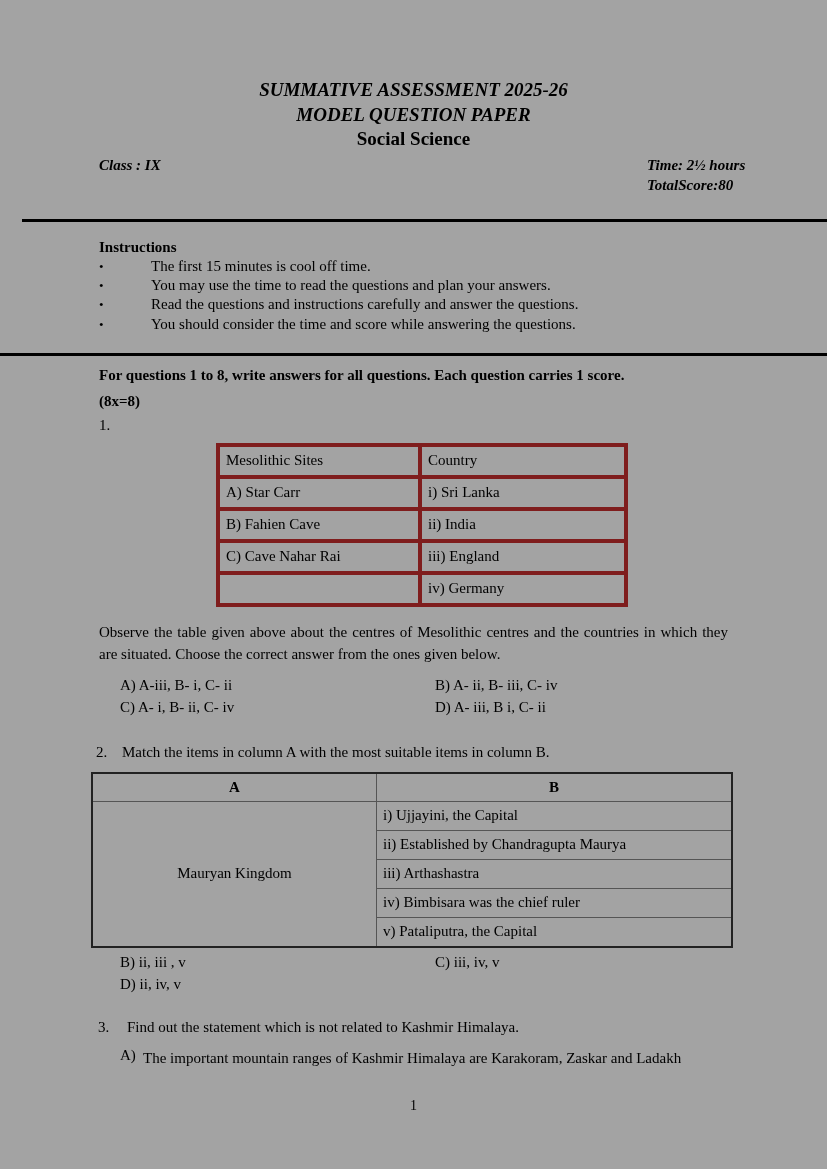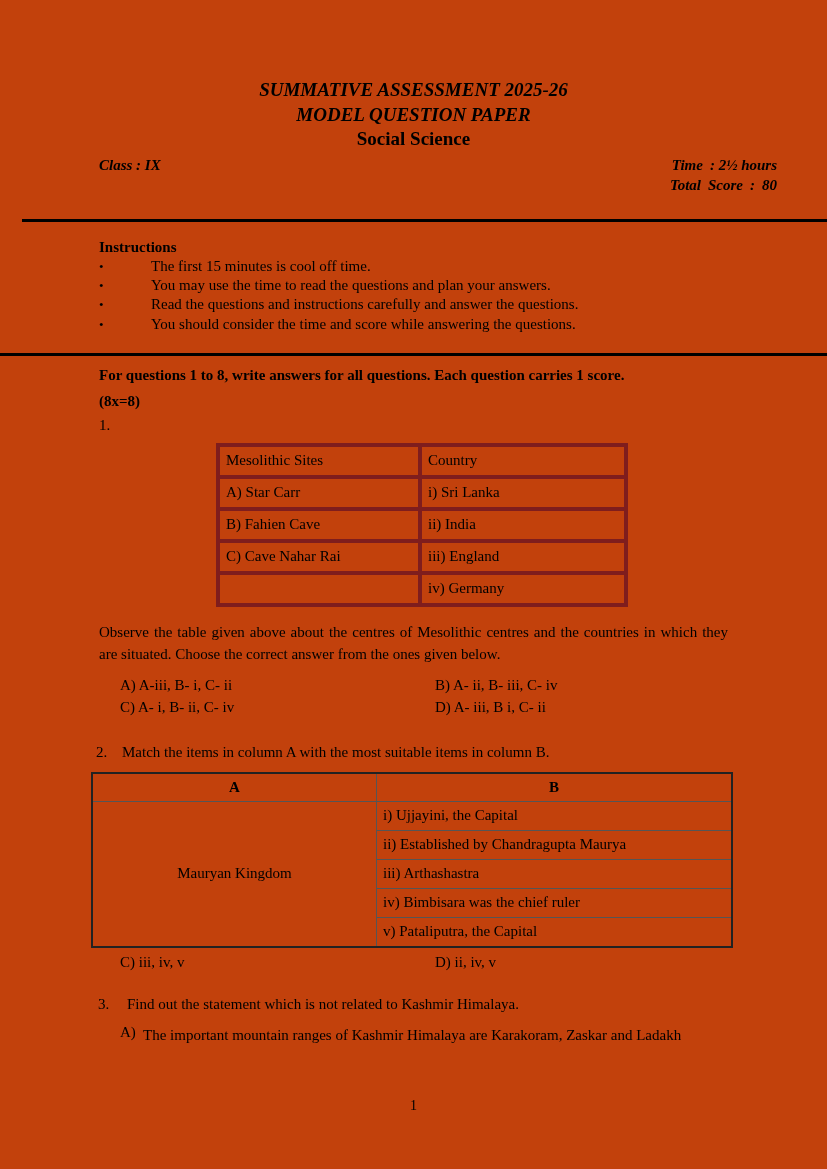--- a/index.html
+++ b/index.html
@@ -1,36 +1,36 @@
 <!DOCTYPE html>
 <html><head>
 <meta charset="utf-8">
 <style>
   html,body { margin:0; padding:0; background:#e8e8e8; }
   .page {
     position:relative;
     width:827px; height:1169px;
     margin:0 auto;
-    background:#c2410c;
+    background:#a3a3a3;
     color:#000;
     font-family:"Liberation Serif","DejaVu Serif",serif;
     font-size:15px;
     overflow:hidden;
   }
   
   .title-block { text-align:center; padding-top:77px; }
   .title-line { font-weight:bold; font-style:italic; font-size:19px; line-height:25px; }
   .subject-line { font-weight:bold; font-size:19px; line-height:24px; }
   .meta-row {
     display:flex; justify-content:space-between;
     margin:4px 50px 0 99px;
     font-weight:bold; font-style:italic; font-size:15px; line-height:20px;
   }
   .meta-right { width:130px; }
-  .meta-line { display:flex; justify-content:flex-end;gap:7px; }
+  .meta-line { display:flex; justify-content:flex-start; }
   
   .rule { border:none; border-top:3px solid #000; margin:0; }
   .rule-top { margin-left:22px; margin-top:24px; }
   .rule-bottom { margin-top:19px; }
   
   .instructions { margin:16px 99px 0 99px; }
   .instructions-heading { font-weight:bold; line-height:19px; }
   .inst-item { display:grid; grid-template-columns:52px 1fr; line-height:19.2px; }
   .inst-bullet { font-size:13px; }
   
@@ -187,20 +187,21 @@
     <tr>
       <td class="right-cell">iv) Bimbisara was the chief ruler</td>
     </tr>
     <tr>
       <td class="right-cell">v) Pataliputra, the Capital</td>
     </tr>
   </tbody>
     </table>
 
   <div class="opts" style="margin-top:3px;">
+    <span>B) ii, iii , v</span>
     <span>C) iii, iv, v</span>
     <span>D) ii, iv, v</span>
   </div>
 
   <div class="q-row q3-row">
     <span>3.</span>
     <span>Find out the statement which is not related to Kashmir Himalaya.</span>
   </div>
 
   <div class="q3a">

